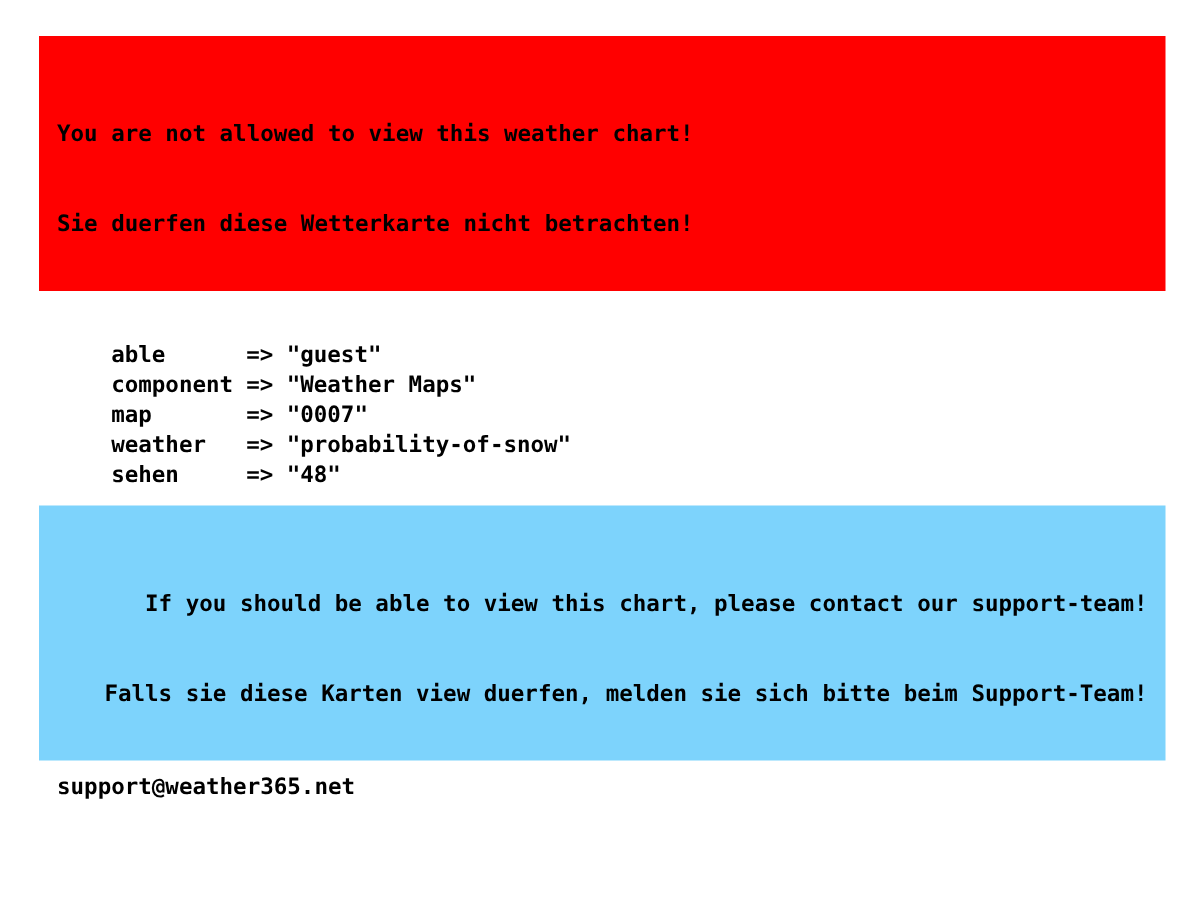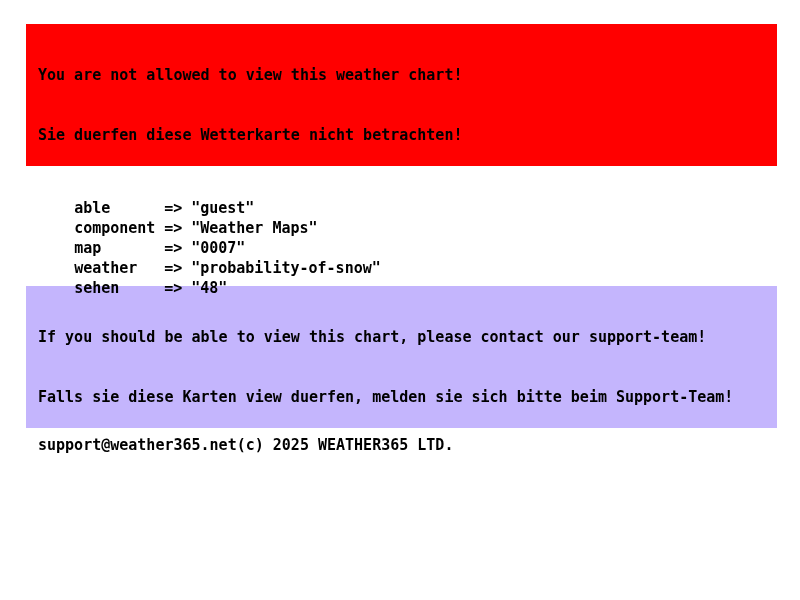--- a/index.html
+++ b/index.html
@@ -14,30 +14,31 @@
     font-weight: bold;
     font-size: 15px;
     line-height: 20px;
     color: #000000;
     overflow: hidden;
   }
   .banner {
     margin-left: 26px;
     width: 751px;
     box-sizing: border-box;
-    padding: 1px 12px;
+    padding: 15px 12px;
     white-space: pre;
   }
   .banner-error {
     margin-top: 24px;
     background: #ff0000;
   }
   .banner-info {
-    margin-top: 8px;
-    background: #c4b5fd;
+    margin-top: 31px;
+    background: #7dd3fc;
+    text-align: right;
   }
   .banner div {
     height: 20px;
   }
   .details {
     margin: 12px 0 0 38px;
   }
   .detail-row {
     height: 20px;
     white-space: pre;
@@ -47,21 +48,21 @@
     width: 90px;  
   }
   .detail-arrow {
     display: inline-block;
     width: 27px;  
   }
   .footer {
     margin: 7px 0 0 38px;
     width: 739px;  
     display: flex;
-    justify-content: flex-start;
+    justify-content: space-between;
     white-space: pre;
     height: 20px;
   }
 </style>
 </head>
 <body>
 
 <div class="banner banner-error">
   <div>You are not allowed to view this weather chart!</div>
   <div>Sie duerfen diese Wetterkarte nicht betrachten!</div>
@@ -85,14 +86,13 @@
   </div>
 </div>
 
 <div class="banner banner-info">
   <div>If you should be able to view this chart, please contact our support-team!</div>
   <div>Falls sie diese Karten view duerfen, melden sie sich bitte beim Support-Team!</div>
 </div>
 
 <div class="footer">
   <span>support@weather365.net</span>
-  <span>(c) 2025 WEATHER365 LTD.</span>
 </div>
 
 </body></html>

